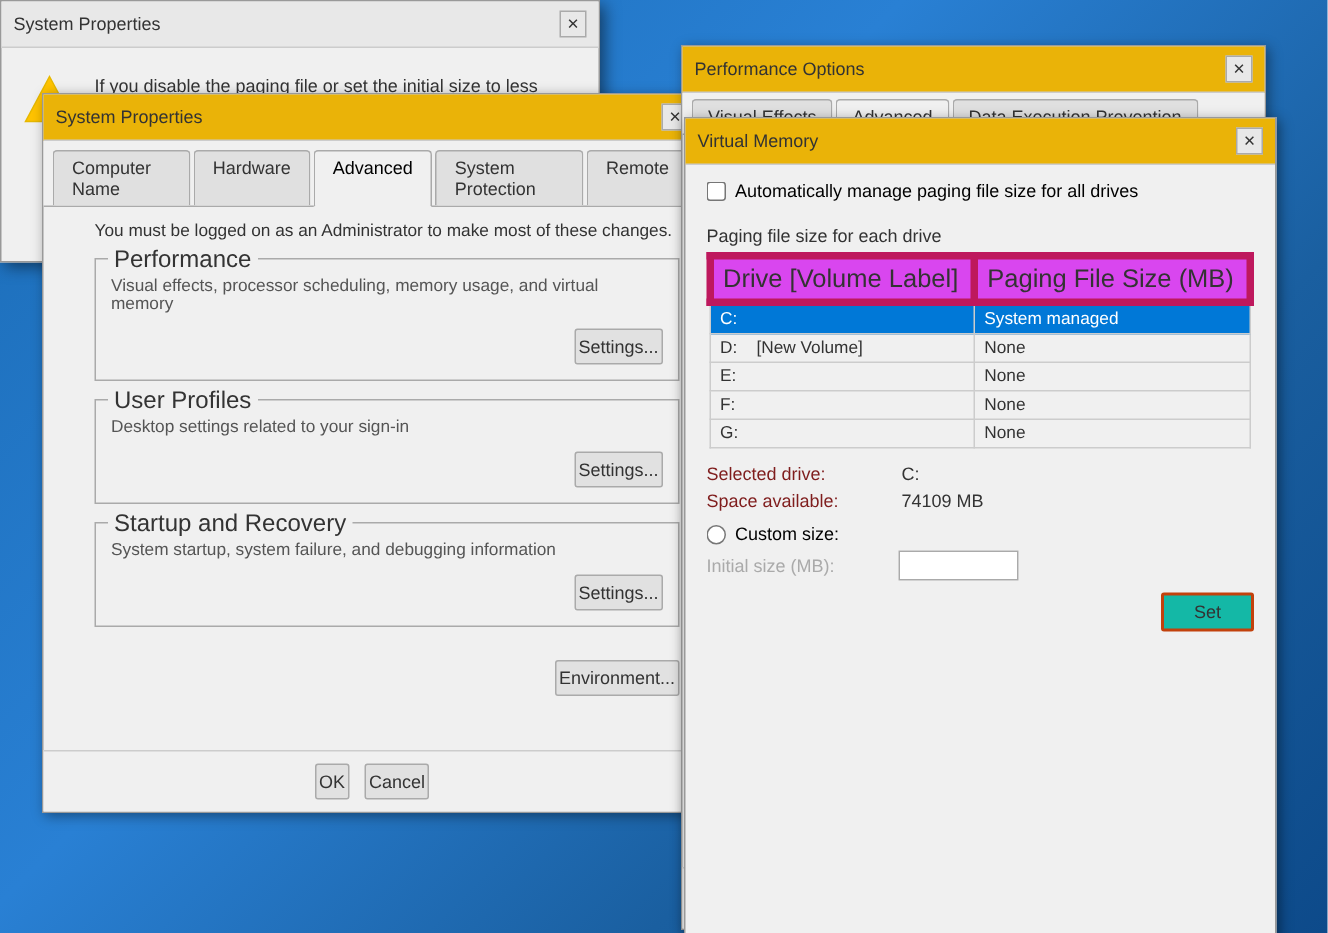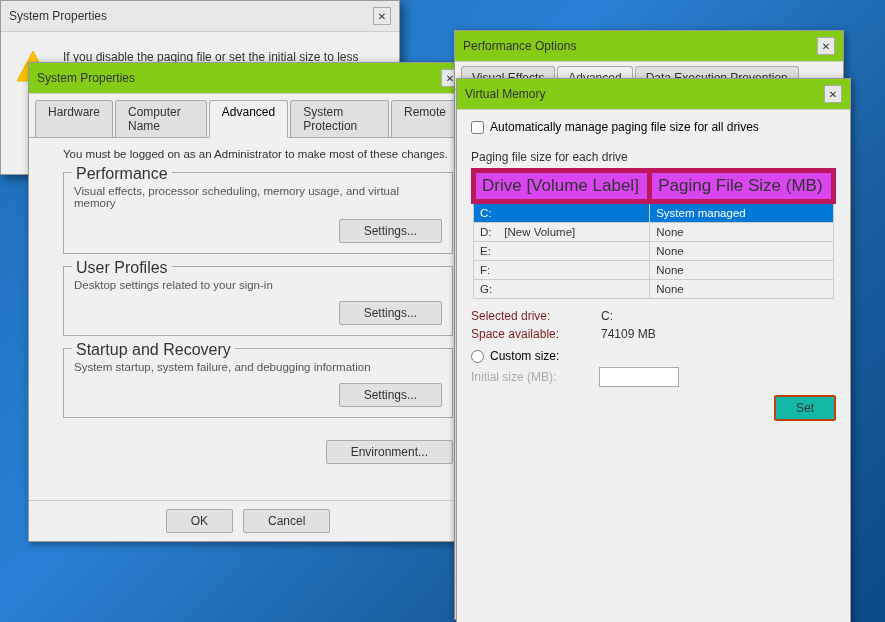--- a/index.html
+++ b/index.html
@@ -14,21 +14,21 @@
     }
 
     
     .window {
       position: absolute;
       background: #f0f0f0;
       border: 1px solid #999;
       box-shadow: 2px 2px 8px rgba(0,0,0,0.4);
     }
     .window-titlebar {
-      background: #84cc16;
+      background: #eab308;
       border-bottom: 1px solid #ccc;
       padding: 6px 8px;
       display: flex;
       align-items: center;
       justify-content: space-between;
       user-select: none;
     }
     .window-title {
       font-size: 12px;
       color: #333;
@@ -109,21 +109,21 @@
       font-size: 11.5px;
       color: #555;
       margin-top: 4px;
       margin-bottom: 10px;
     }
     .sp-btn-row {
       display: flex;
       justify-content: flex-end;
     }
     .win-btn {
-      padding: 4px 24px;
+      padding: 4px 2px;
       background: #e1e1e1;
       border: 1px solid #aaa;
       font-size: 12px;
       cursor: pointer;
       color: #333;
       border-radius: 2px;
     }
 
     .sp-footer {
       position: absolute;
@@ -351,22 +351,22 @@
   </style>
 </head>
 <body>
 
 <div class="window" id="system-properties">
   <div class="window-titlebar">
     <span class="window-title">System Properties</span>
     <div class="title-close-btn">✕</div>
   </div>
   <div class="tabs-bar">
+    <div class="tab">Computer Name</div>
     <div class="tab">Hardware</div>
-    <div class="tab">Computer Name</div>
     <div class="tab active">Advanced</div>
     <div class="tab">System Protection</div>
     <div class="tab">Remote</div>
   </div>
   <div class="sp-content">
     <p class="sp-note">You must be logged on as an Administrator to make most of these changes.</p>
 
     <div class="sp-group">
       <span class="sp-group-label">Performance</span>
       <p class="sp-group-text">Visual effects, processor scheduling, memory usage, and virtual memory</p>

